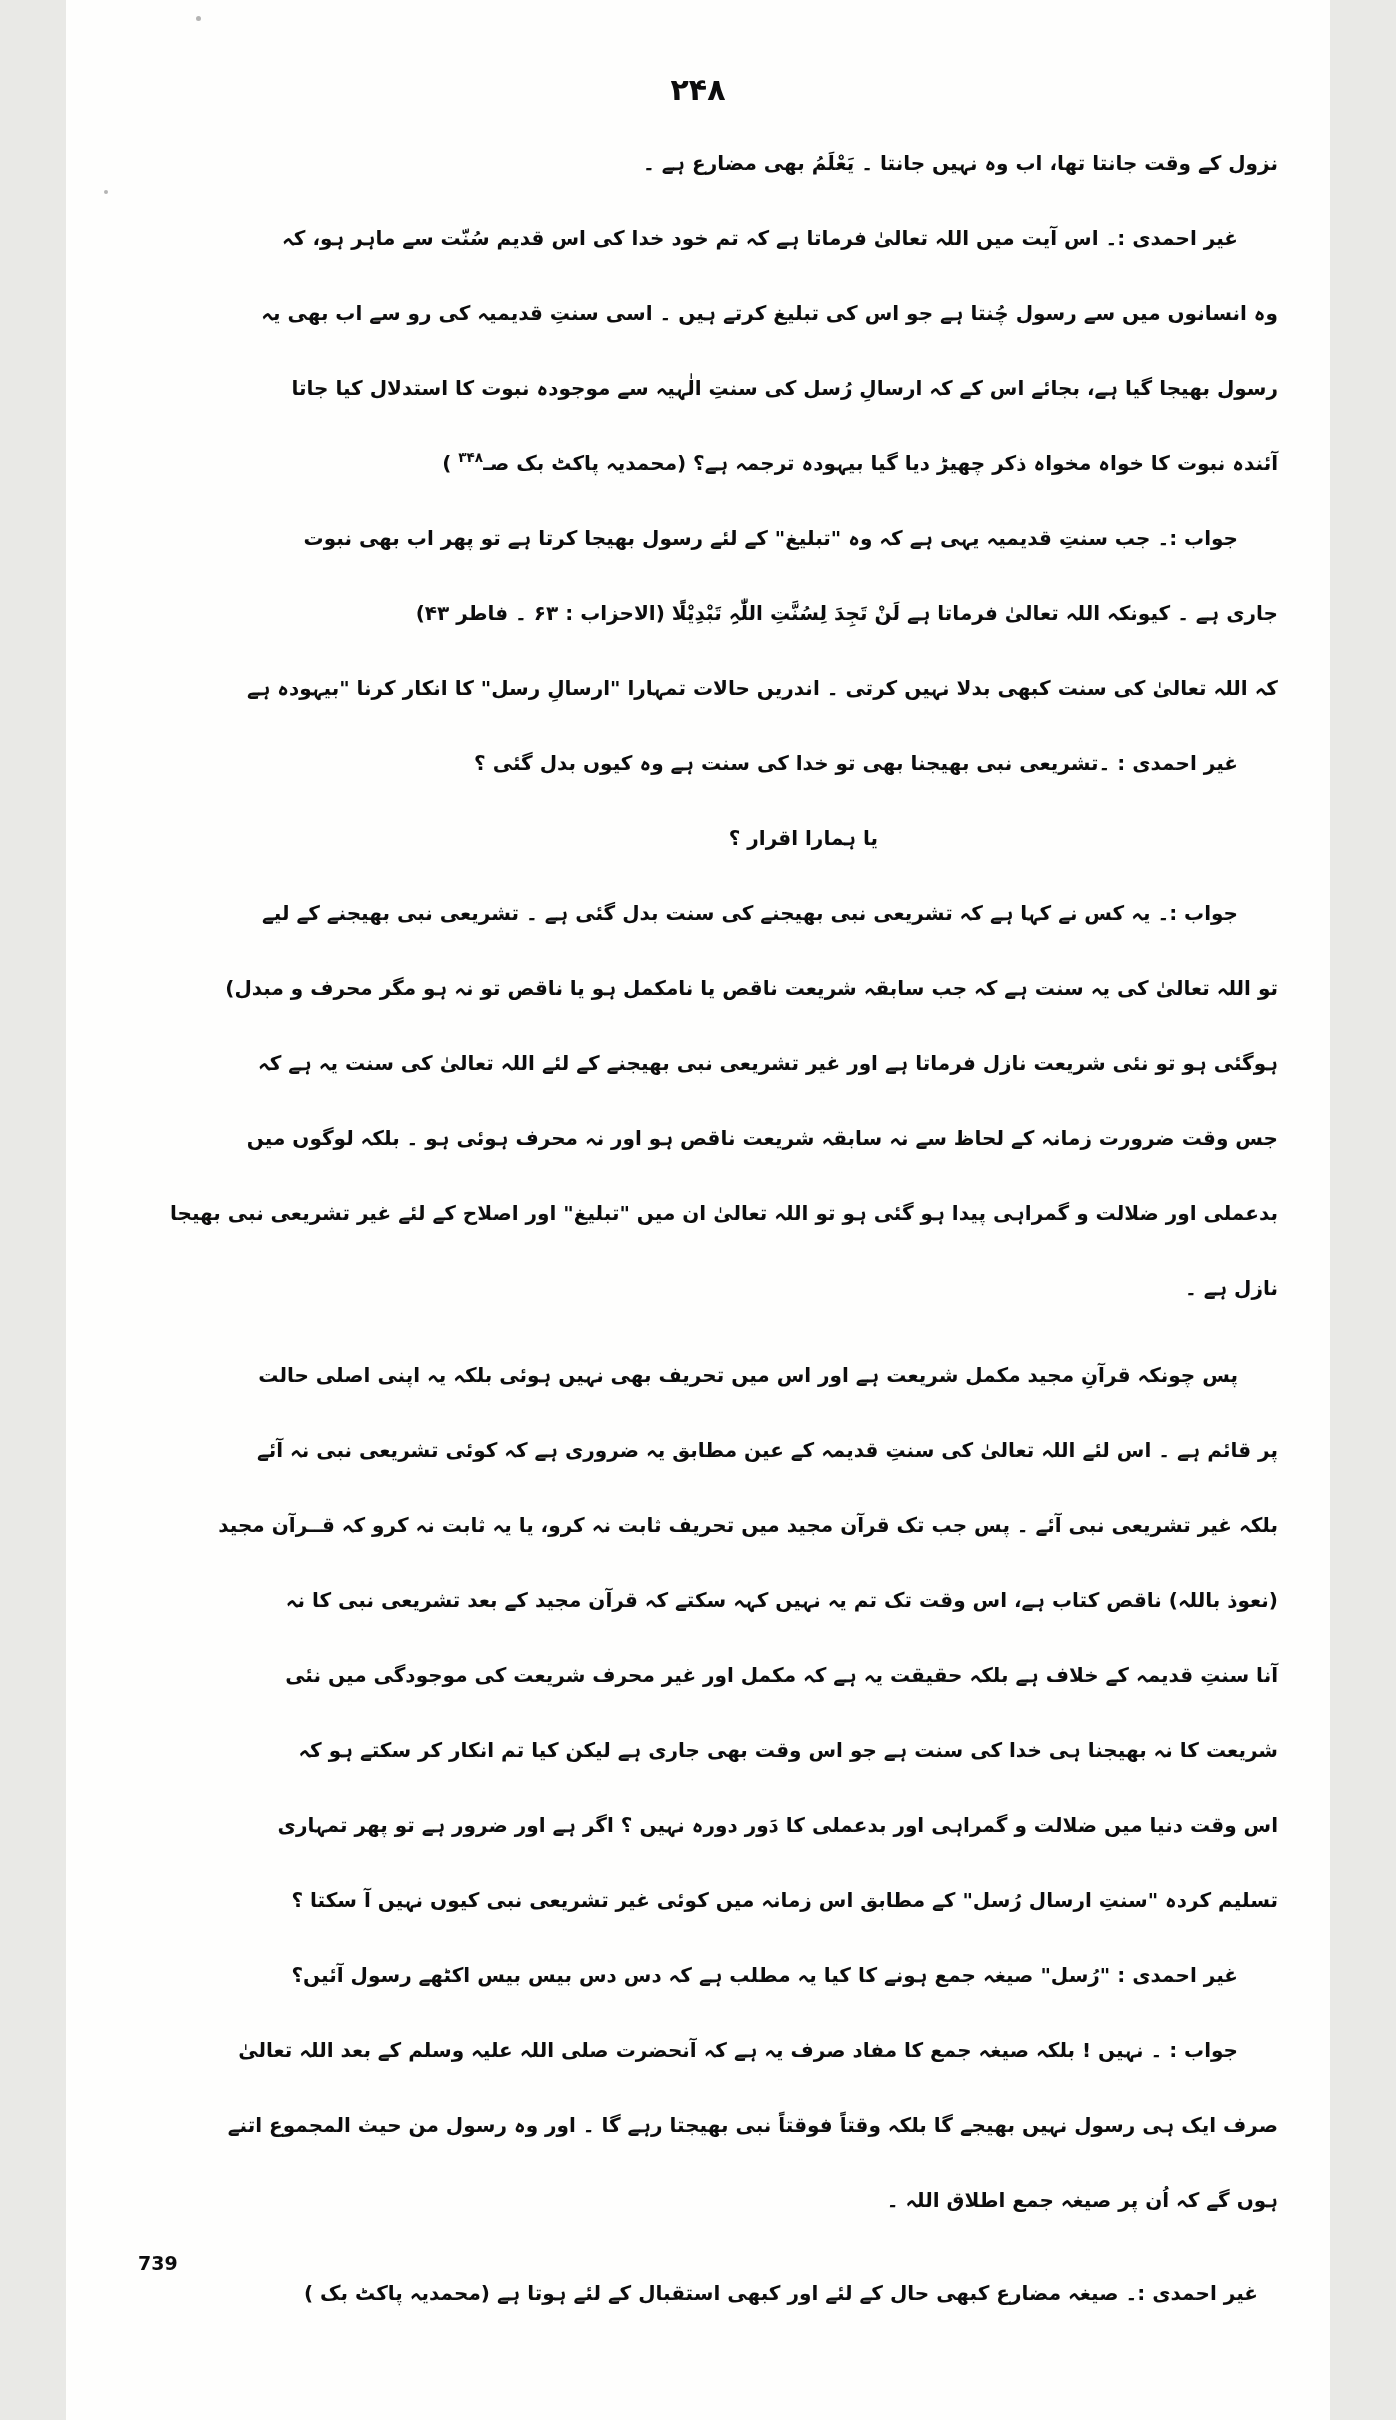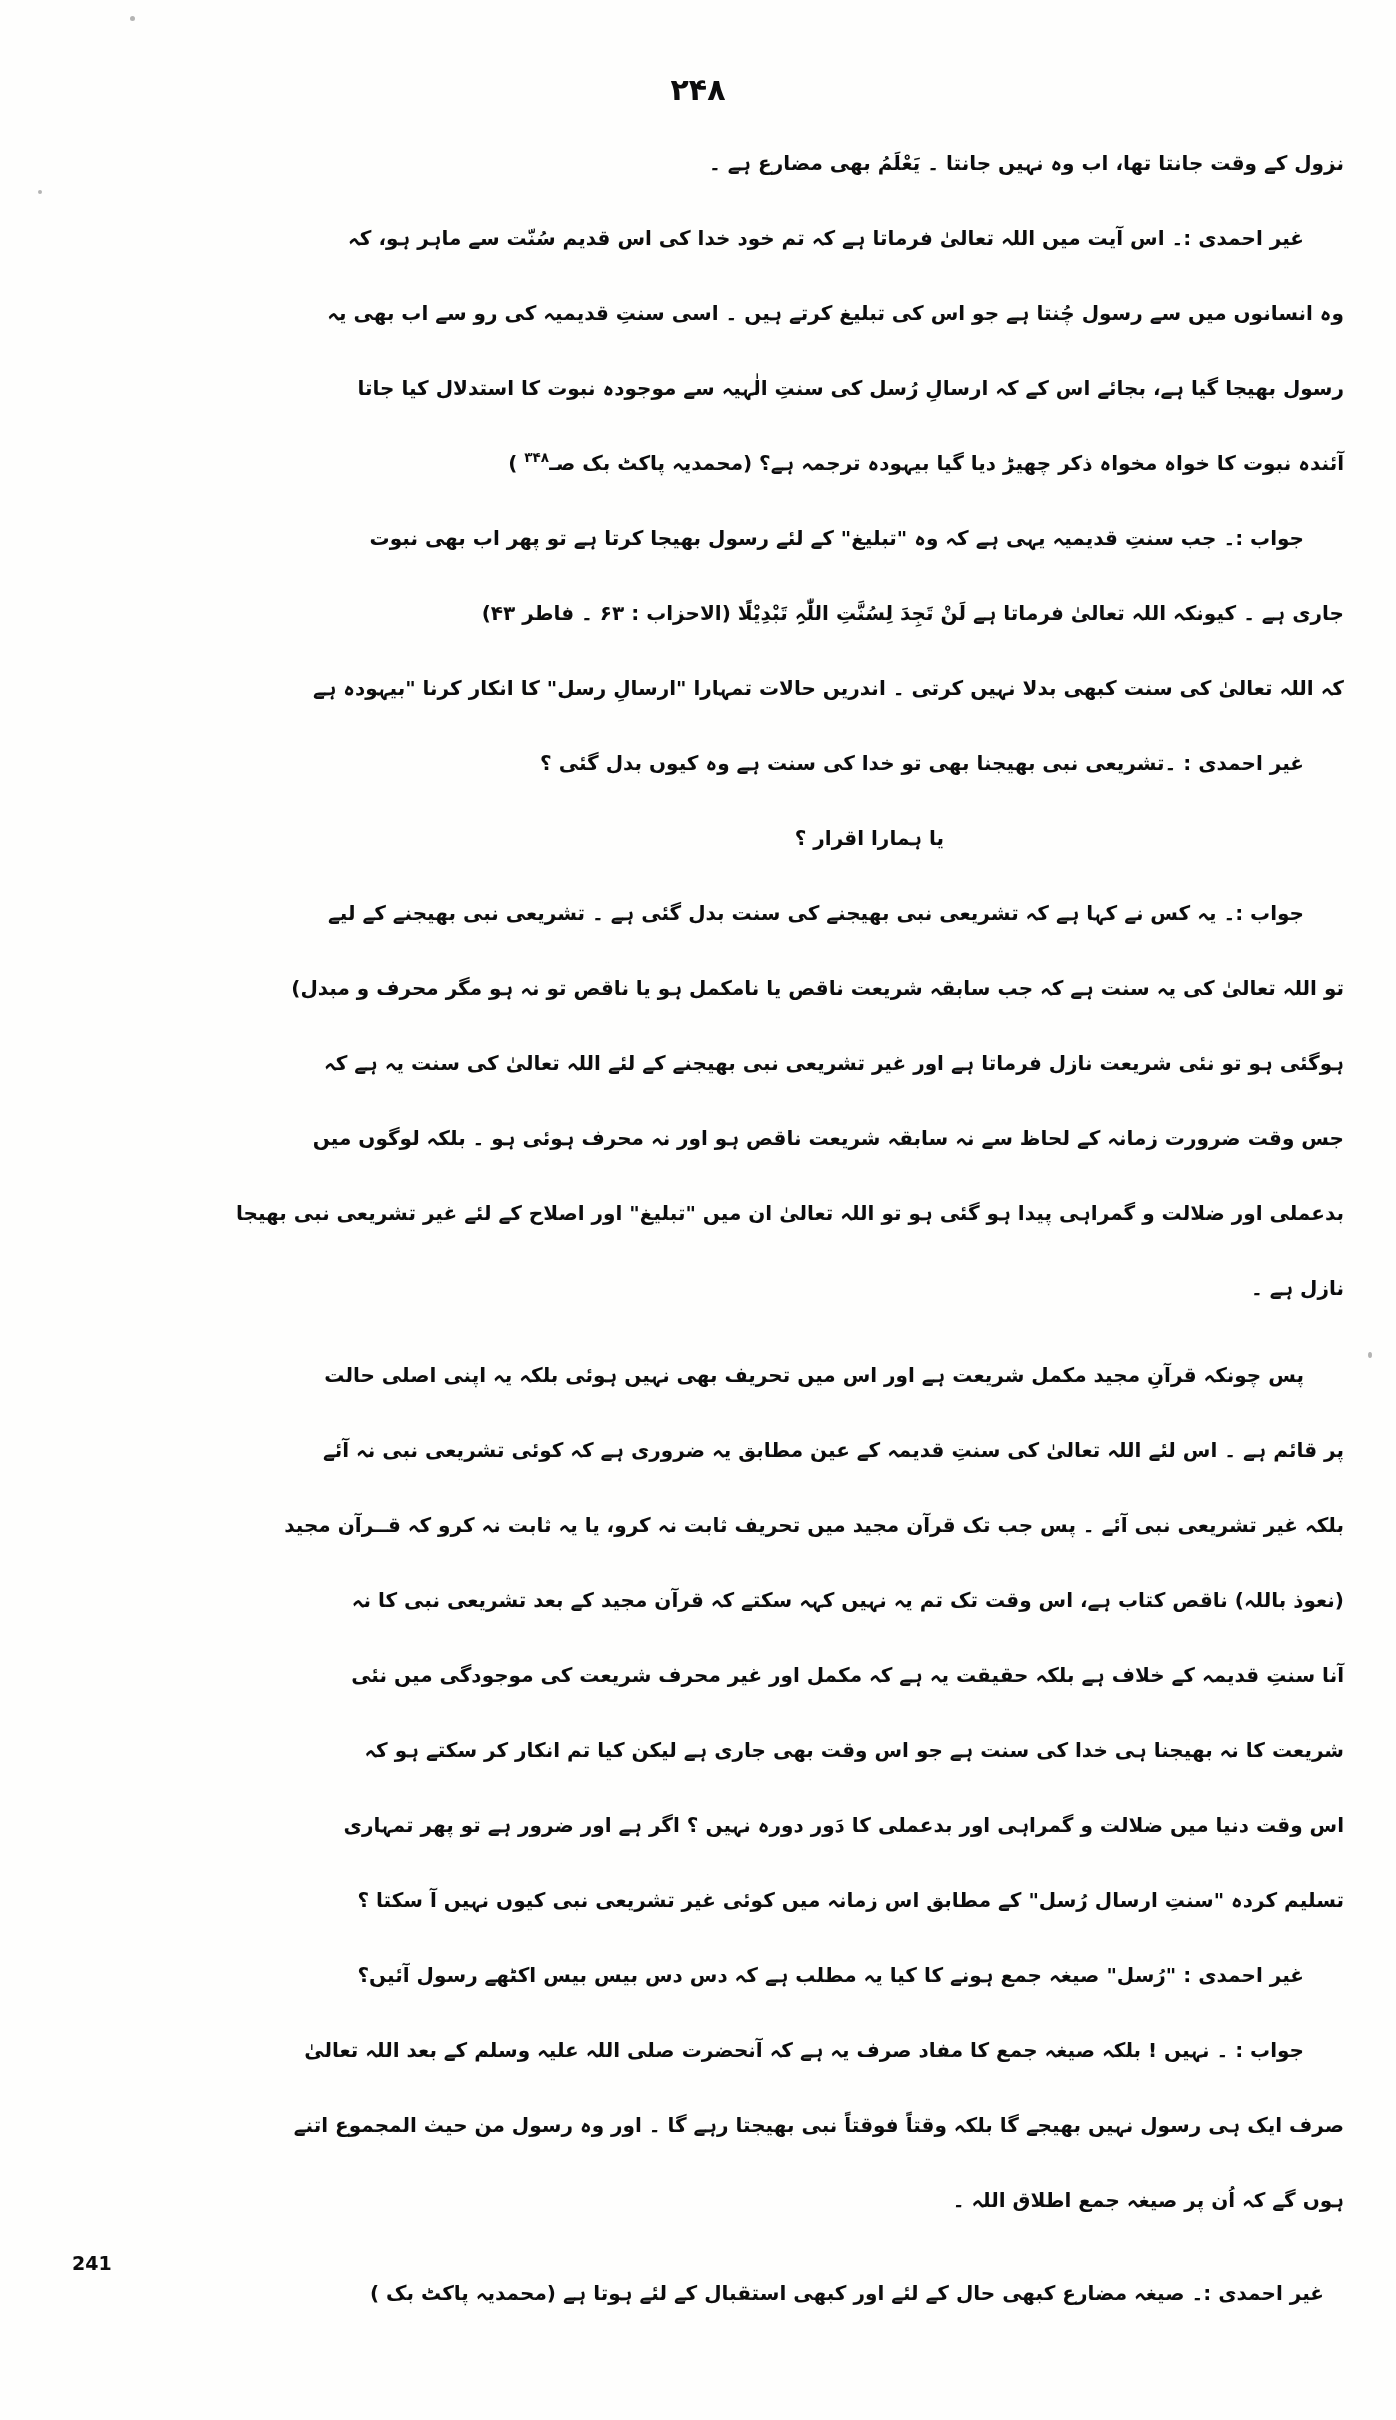--- a/index.html
+++ b/index.html
@@ -1,18 +1,18 @@
 <!DOCTYPE html>
 <html lang="ur" dir="rtl"><head>
 <meta charset="utf-8">
 <style>
   html,body{margin:0;padding:0;background:#e9e9e6;}
   .page{
     position:relative;
-    width:1396px;height:2420px;
+    width:1264px;height:2420px;
     margin:0 auto;
     background:#fefefd;
     overflow:hidden;
     font-family:"DejaVu Sans",sans-serif;
     color:#0d0d0d;
   }
   .page-number{
     position:absolute;top:72px;left:0;right:0;
     text-align:center;
     font-size:30px;font-weight:bold;
@@ -78,18 +78,18 @@
       <div class="line">شریعت کا نہ بھیجنا ہی خدا کی سنت ہے جو اس وقت بھی جاری ہے لیکن کیا تم انکار کر سکتے ہو کہ</div>
       <div class="line">اس وقت دنیا میں ضلالت و گمراہی اور بدعملی کا دَور دورہ نہیں ؟ اگر ہے اور ضرور ہے تو پھر تمہاری</div>
       <div class="line">تسلیم کردہ "سنتِ ارسال رُسل" کے مطابق اس زمانہ میں کوئی غیر تشریعی نبی کیوں نہیں آ سکتا ؟</div>
       <div class="line" style="padding-right: 40px;">غیر احمدی : "رُسل" صیغہ جمع ہونے کا کیا یہ مطلب ہے کہ دس دس بیس بیس اکٹھے رسول آئیں؟</div>
       <div class="line" style="padding-right: 40px;">جواب : ۔ نہیں ! بلکہ صیغہ جمع کا مفاد صرف یہ ہے کہ آنحضرت صلی اللہ علیہ وسلم کے بعد اللہ تعالیٰ</div>
       <div class="line">صرف ایک ہی رسول نہیں بھیجے گا بلکہ وقتاً فوقتاً نبی بھیجتا رہے گا ۔ اور وہ رسول من حیث المجموع اتنے</div>
       <div class="line">ہوں گے کہ اُن پر صیغہ جمع اطلاق اللہ ۔</div>
       <div class="line" style="padding-right: 20px; margin-top: 18px;">غیر احمدی :۔ صیغہ مضارع کبھی حال کے لئے اور کبھی استقبال کے لئے ہوتا ہے (محمدیہ پاکٹ بک )</div>
     </div>
 
-  <span class="ref-floating" style="top:2252px; left:72px;">241</span>
+  <span class="ref-floating" style="top:2252px; left:72px;">739</span>
 
   <div class="speck" style="top:16px;left:130px;width:5px;height:5px;"></div>
   <div class="speck" style="top:190px;left:38px;width:4px;height:4px;"></div>
   <div class="speck" style="top:1352px;left:1368px;width:4px;height:6px;"></div>
 </div>
 
 </body></html>

